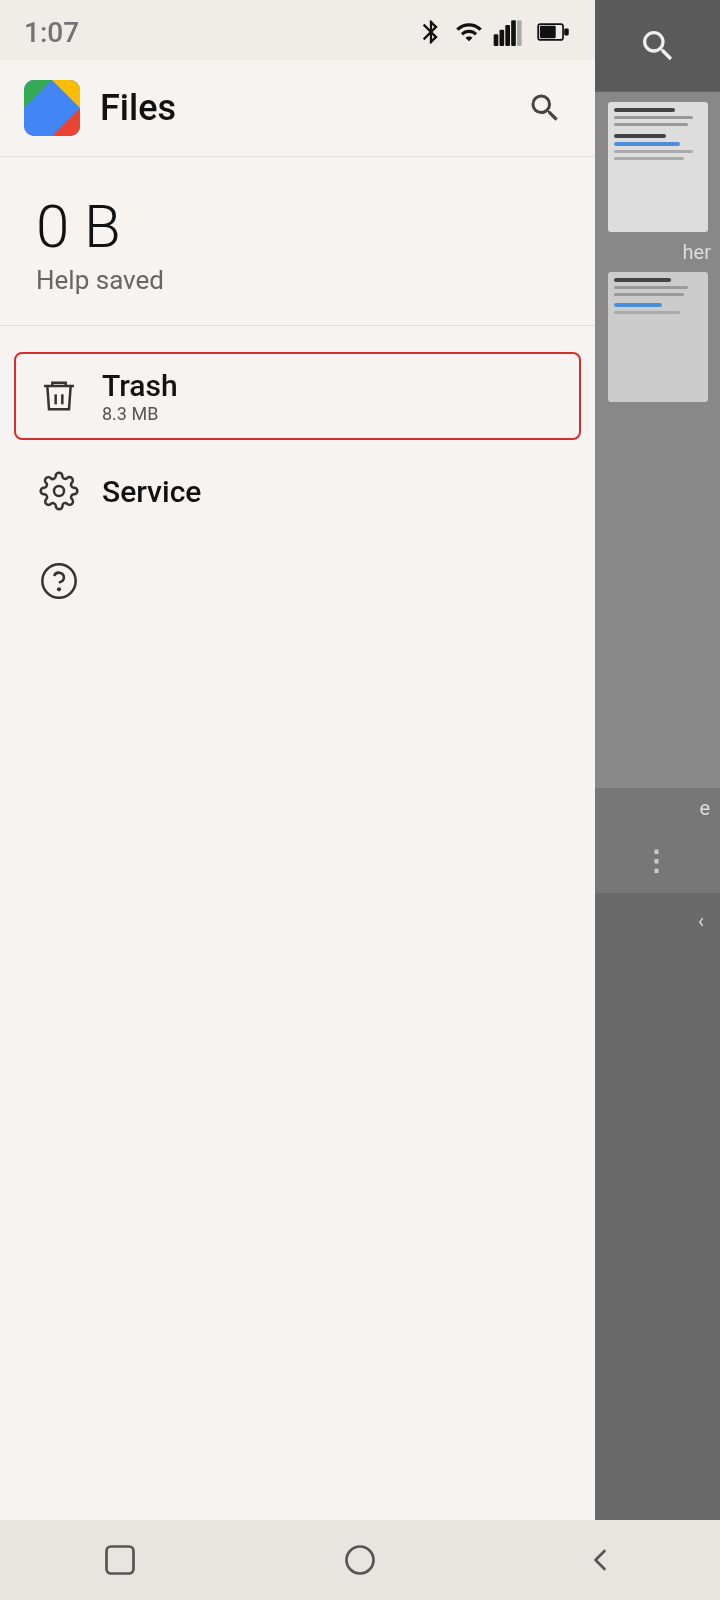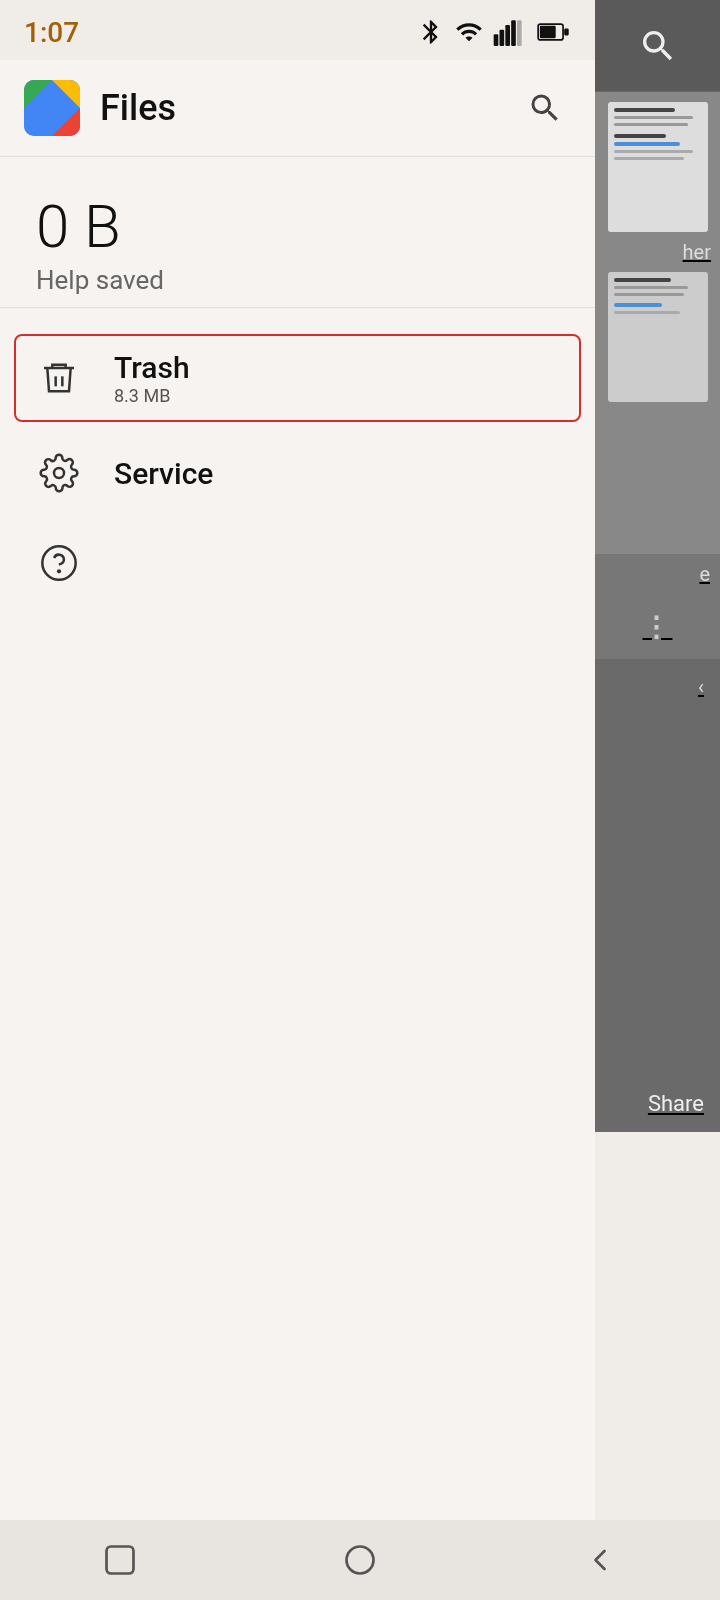--- a/index.html
+++ b/index.html
@@ -20,21 +20,21 @@
       justify-content: space-between;
       align-items: center;
       padding: 14px 24px 10px 24px;
       background: #f0ece8;
       height: 60px;
     }
 
     .status-time {
       font-size: 28px;
       font-weight: 500;
-      color: #a16207;
+      color: #737373;
     }
 
     .status-icons {
       display: flex;
       align-items: center;
       gap: 10px;
     }
 
     .status-icons svg {
       fill: #111;
@@ -52,26 +52,25 @@
       flex-direction: column;
       z-index: 2;
     }
 
     
     .right-panel {
       position: absolute;
       top: 0;
       right: 0;
       width: 125px;
-      height: 1132px;
+      height: 1600px;
       background: #5a5a5a;
       z-index: 1;
       display: flex;
       flex-direction: column;
-      text-decoration: underline;
     }
 
     .right-panel-top {
       height: 92px;
       background: #5a5a5a;
       display: flex;
       align-items: center;
       justify-content: center;
       border-bottom: 1px solid #666;
     }
@@ -132,21 +131,21 @@
       width: 52px;
       height: 52px;
       display: flex;
       align-items: center;
       justify-content: center;
       cursor: pointer;
     }
 
     
     .storage-section {
-      padding: 40px 36px 12px 36px;
+      padding: 40px 36px 30px 36px;
       border-bottom: 1px solid #ddd;
     }
 
     .storage-amount {
       font-size: 60px;
       font-weight: 300;
       color: #111;
       line-height: 1;
       margin-bottom: 8px;
     }
@@ -159,21 +158,21 @@
     
     .menu-items {
       flex: 1;
       padding: 20px 0;
     }
 
     .menu-item {
       display: flex;
       align-items: center;
       padding: 22px 36px;
-      gap: 32px;
+      gap: 20px;
       cursor: pointer;
       position: relative;
     }
 
     .menu-item.active {
       background: transparent;
     }
 
     .menu-item.active::before {
       content: '';

